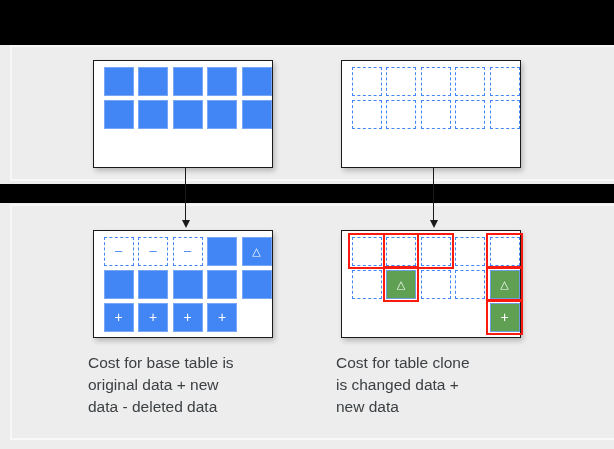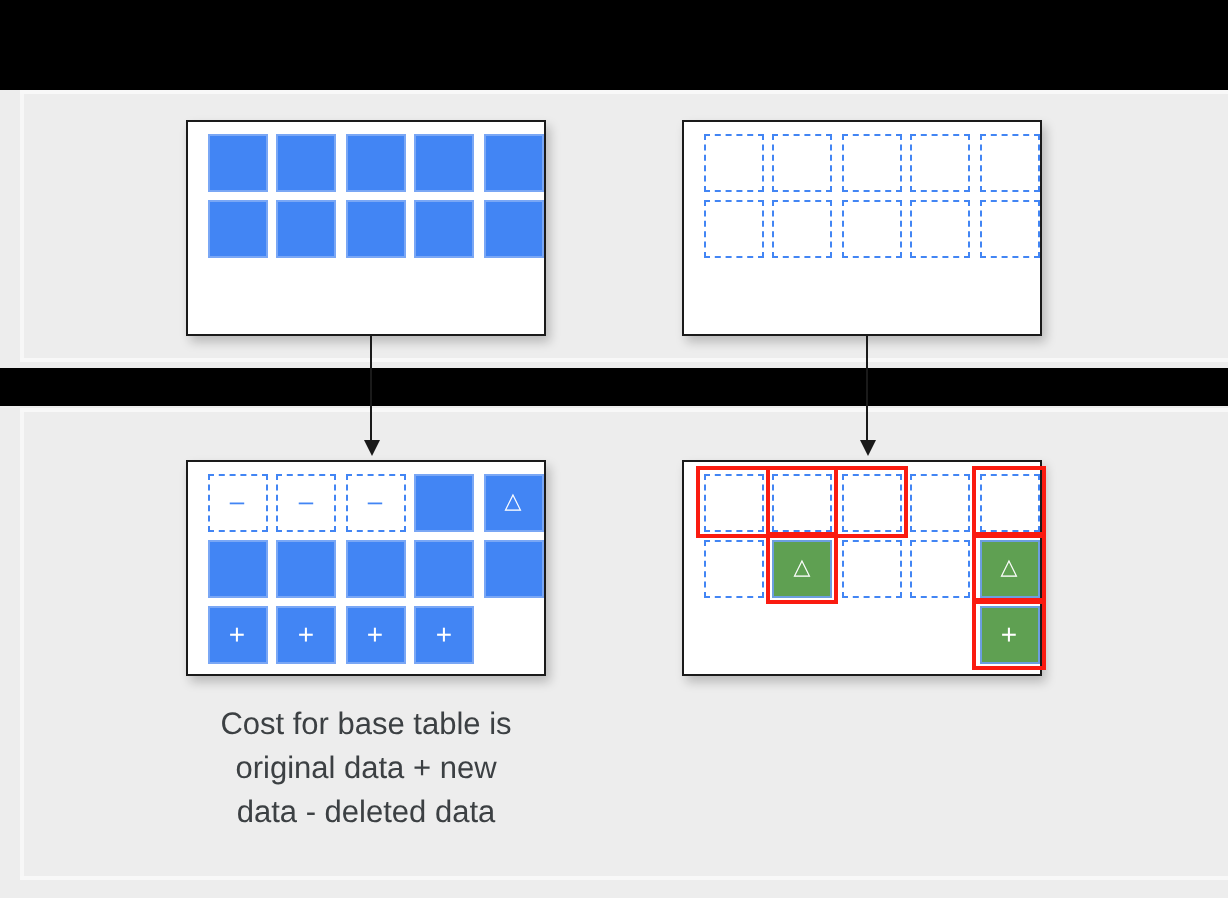--- a/index.html
+++ b/index.html
@@ -71,21 +71,20 @@
     position:absolute;left:-3.3px;
     width:0;height:0;
     border-left:4px solid transparent;
     border-right:4px solid transparent;
     border-top:8px solid #1a1a1a;
   }
 
   
   .caption{
     position:absolute;
-    text-align:center;
     color:#3c4043;
     font-size:15.5px;
     line-height:22px;
     font-family:"Liberation Sans","DejaVu Sans",sans-serif;
     z-index:25;
     white-space:pre-line;
   }
 </style>
 </head>
 <body>
@@ -205,14 +204,17 @@
         <div class="cell green" style="left: 147.5px; top: 71.5px; width: 30px; height: 29px;">
           <span class="glyph glyph-plus">+</span>
         </div>
       </div>
   </div>
 
   <div class="caption" id="cap-base" style="left:88px;top:352px;width:190px;">Cost for base table is
 original data + new
 data - deleted data</div>
 
+  <div class="caption" id="cap-clone" style="left:336px;top:352px;width:190px;">Cost for table clone
+is changed data +
+new data</div>
 
 </div>
 
 </body></html>

